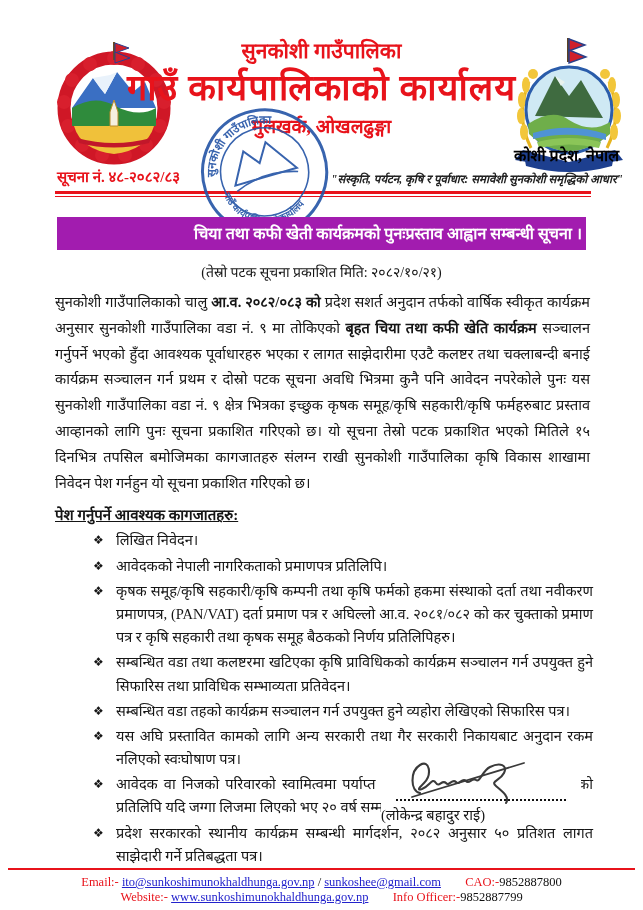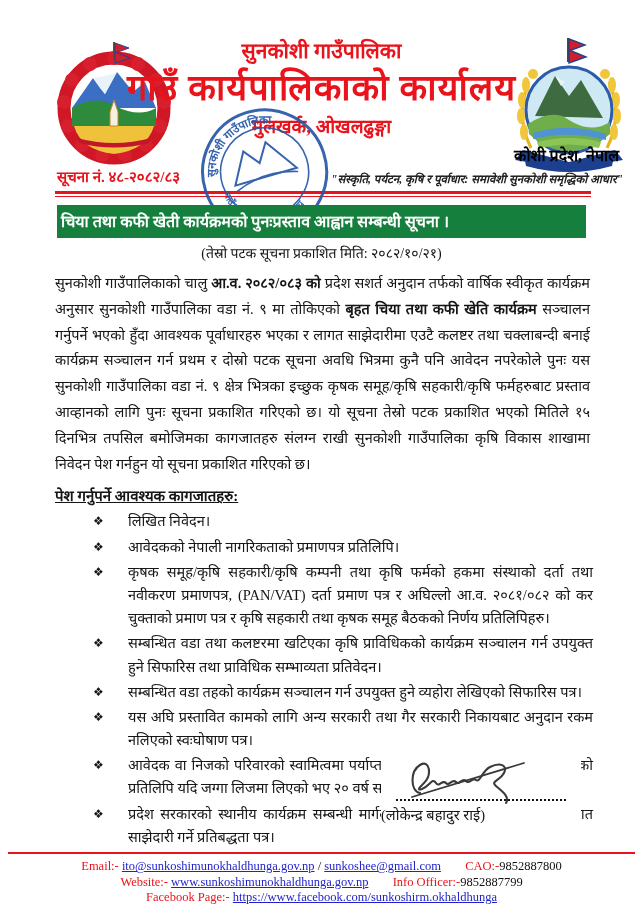--- a/index.html
+++ b/index.html
@@ -16,29 +16,29 @@
   .notice-no   { position:absolute; top:166px; left:57px;  color:#e8131b; font-weight:bold; font-size:15px; }
   .slogan      { position:absolute; top:171px; right:20px; color:#222; font-weight:bold; font-style:italic; font-size:11.5px; }
   .red-rule    { position:absolute; top:191px; left:55px; right:52px; height:6px;
                  border-top:3px solid #e8131b; border-bottom:1px solid #e8131b; }
   .logo-left  { position:absolute; top:42px; left:55px;  width:118px; height:126px; }
   .logo-right { position:absolute; top:38px; right:18px; width:112px; height:138px; }
   .stamp { position:absolute; top:100px; left:198px; width:132px; height:140px; transform:rotate(-18deg); opacity:.92; z-index:3; }
 
   
   .content { position:absolute; top:205px; left:0; right:0; z-index:4; }
-  .banner { margin:0 57px; background:#15803d; color:#fff; text-align:left; font-weight:bold; font-size:16px; padding:5px 4px 6px; }
+  .banner { margin:12px 57px; background:#a21caf; color:#fff; text-align:right; font-weight:bold; font-size:16px; padding:5px 4px 6px; }
   .pub-line { text-align:center; font-size:14px; margin-top:5px; }
   .bodytext { margin:9px 53px 0 55px; font-size:14.5px; line-height:1.78; text-align:justify; }
   .bodytext b { font-weight:bold; }
   .doc-heading { margin:8px 53px 0 55px; font-size:15px; font-weight:bold; text-decoration:underline; }
   ul.docs { margin:5px 50px 0 93px; list-style:none; }
   ul.docs li { display:flex; gap:9px; font-size:14.5px; line-height:1.6; text-align:justify; margin-bottom:2px; }
   ul.docs .blt { font-family:"DejaVu Sans",sans-serif; font-size:12px; line-height:1.9; flex:0 0 14px; }
-  ul.docs .txt { flex:1;margin-left:12px; }
+  ul.docs .txt { flex:1; }
 
   
   .sig-block { position:absolute; right:62px; bottom:86px; width:200px; text-align:left; z-index:5; background:#fff; }
   .sig-img { display:block; margin:0 auto -6px; }
   .sig-dots { border-bottom:2.5px dotted #111; width:170px; margin:0 auto 3px; }
   .sig-name  { font-size:14.5px; }
   .sig-title { font-size:14.5px; margin-top:2px; }
 
   
   .footer { position:absolute; left:0; right:0; bottom:5px; text-align:center; font-size:12.5px; line-height:1.22; z-index:5; background:#fff; }
@@ -211,19 +211,15 @@
       <span class="f-link">sunkoshee@gmail.com</span>
       <span class="f-gap"></span>
       <span class="f-label">CAO:-</span><span class="f-plain">9852887800</span>
     </div>
     <div>
       <span class="f-label">Website:-</span>
       <span class="f-link">www.sunkoshimunokhaldhunga.gov.np</span>
       <span class="f-gap"></span>
       <span class="f-label">Info Officer:-</span><span class="f-plain">9852887799</span>
     </div>
-    <div>
-      <span class="f-label">Facebook Page:-</span>
-      <span class="f-link">https://www.facebook.com/sunkoshirm.okhaldhunga</span>
-    </div>
   </div>
 
 </div>
 
 </body></html>

